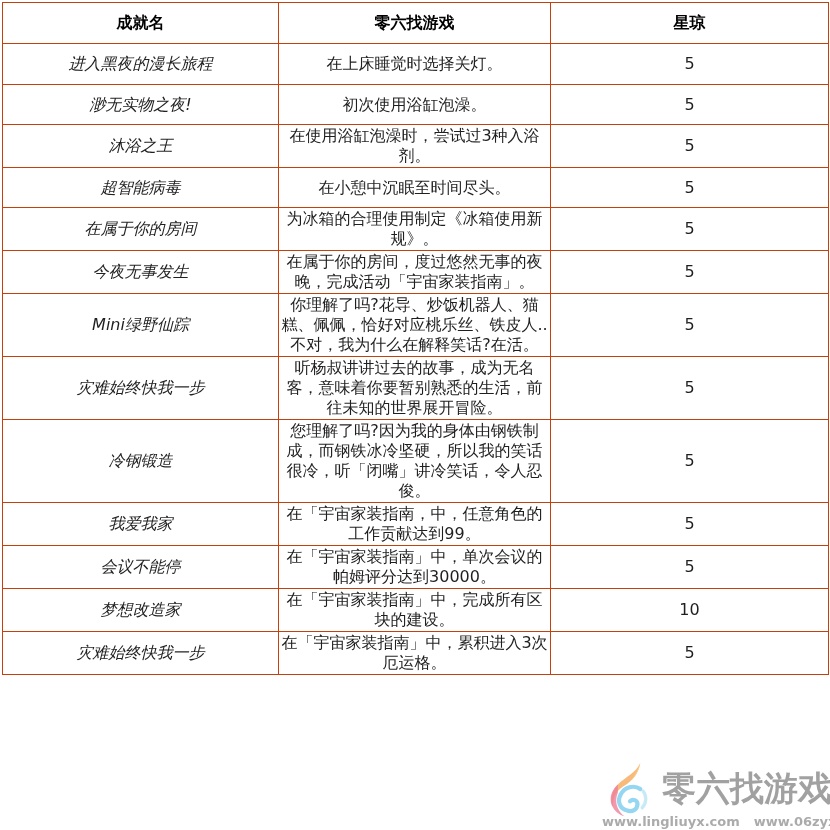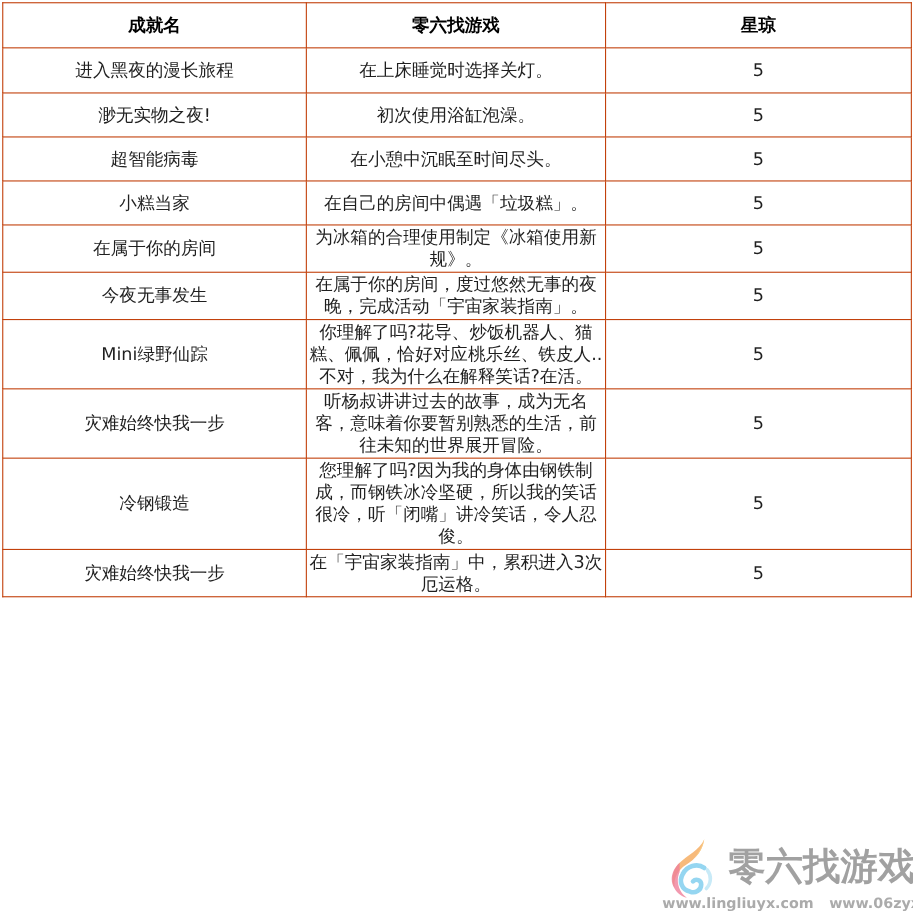--- a/index.html
+++ b/index.html
@@ -30,21 +30,21 @@
     font-size: 16px;
     line-height: 20px;
     padding: 1px 2px;
     overflow: hidden;
   }
   table.achv th {
     font-weight: bold;
     color: #000000;
     font-size: 16px;
   }
-  td.name-cell { font-size: 16px; }
+  td.name-cell { font-size: 16px; font-style: italic; }
   td.cond-cell { font-size: 16px; }
   td.reward-cell { font-size: 16px; }
 
   
   .watermark {
     position: absolute;
     left: 600px;
     top: 758px;
     width: 230px;
     height: 72px;
@@ -102,28 +102,28 @@
     <tr style="height:41px">
       <td class="name-cell">进入黑夜的漫长旅程</td>
       <td class="cond-cell">在上床睡觉时选择关灯。</td>
       <td class="reward-cell">5</td>
     </tr>
     <tr style="height:40px">
       <td class="name-cell">渺无实物之夜!</td>
       <td class="cond-cell">初次使用浴缸泡澡。</td>
       <td class="reward-cell">5</td>
     </tr>
+    <tr style="height:39px">
+      <td class="name-cell">沐浴之王</td>
+      <td class="cond-cell">在使用浴缸泡澡时，尝试过3种入浴剂。</td>
+      <td class="reward-cell">5</td>
+    </tr>
     <tr style="height:40px">
       <td class="name-cell">超智能病毒</td>
       <td class="cond-cell">在小憩中沉眠至时间尽头。</td>
-      <td class="reward-cell">5</td>
-    </tr>
-    <tr style="height:40px">
-      <td class="name-cell">小糕当家</td>
-      <td class="cond-cell">在自己的房间中偶遇「垃圾糕」。</td>
       <td class="reward-cell">5</td>
     </tr>
     <tr style="height:40px">
       <td class="name-cell">在属于你的房间</td>
       <td class="cond-cell">为冰箱的合理使用制定《冰箱使用新规》。</td>
       <td class="reward-cell">5</td>
     </tr>
     <tr style="height:39px">
       <td class="name-cell">今夜无事发生</td>
       <td class="cond-cell">在属于你的房间，度过悠然无事的夜晚，完成活动「宇宙家装指南」。</td>
@@ -138,20 +138,35 @@
       <td class="name-cell">灾难始终快我一步</td>
       <td class="cond-cell">听杨叔讲讲过去的故事，成为无名客，意味着你要暂别熟悉的生活，前往未知的世界展开冒险。</td>
       <td class="reward-cell">5</td>
     </tr>
     <tr style="height:61px">
       <td class="name-cell">冷钢锻造</td>
       <td class="cond-cell">您理解了吗?因为我的身体由钢铁制成，而钢铁冰冷坚硬，所以我的笑话很冷，听「闭嘴」讲冷笑话，令人忍俊。</td>
       <td class="reward-cell">5</td>
     </tr>
     <tr style="height:43px">
+      <td class="name-cell">我爱我家</td>
+      <td class="cond-cell">在「宇宙家装指南，中，任意角色的工作贡献达到99。</td>
+      <td class="reward-cell">5</td>
+    </tr>
+    <tr style="height:42px">
+      <td class="name-cell">会议不能停</td>
+      <td class="cond-cell">在「宇宙家装指南」中，单次会议的帕姆评分达到30000。</td>
+      <td class="reward-cell">5</td>
+    </tr>
+    <tr style="height:40px">
+      <td class="name-cell">梦想改造家</td>
+      <td class="cond-cell">在「宇宙家装指南」中，完成所有区块的建设。</td>
+      <td class="reward-cell">10</td>
+    </tr>
+    <tr style="height:43px">
       <td class="name-cell">灾难始终快我一步</td>
       <td class="cond-cell">在「宇宙家装指南」中，累积进入3次厄运格。</td>
       <td class="reward-cell">5</td>
     </tr>
   </tbody>
     </table>
 
   <div class="watermark">
     <svg class="wm-logo" viewBox="0 0 60 60" xmlns="http://www.w3.org/2000/svg">
 

